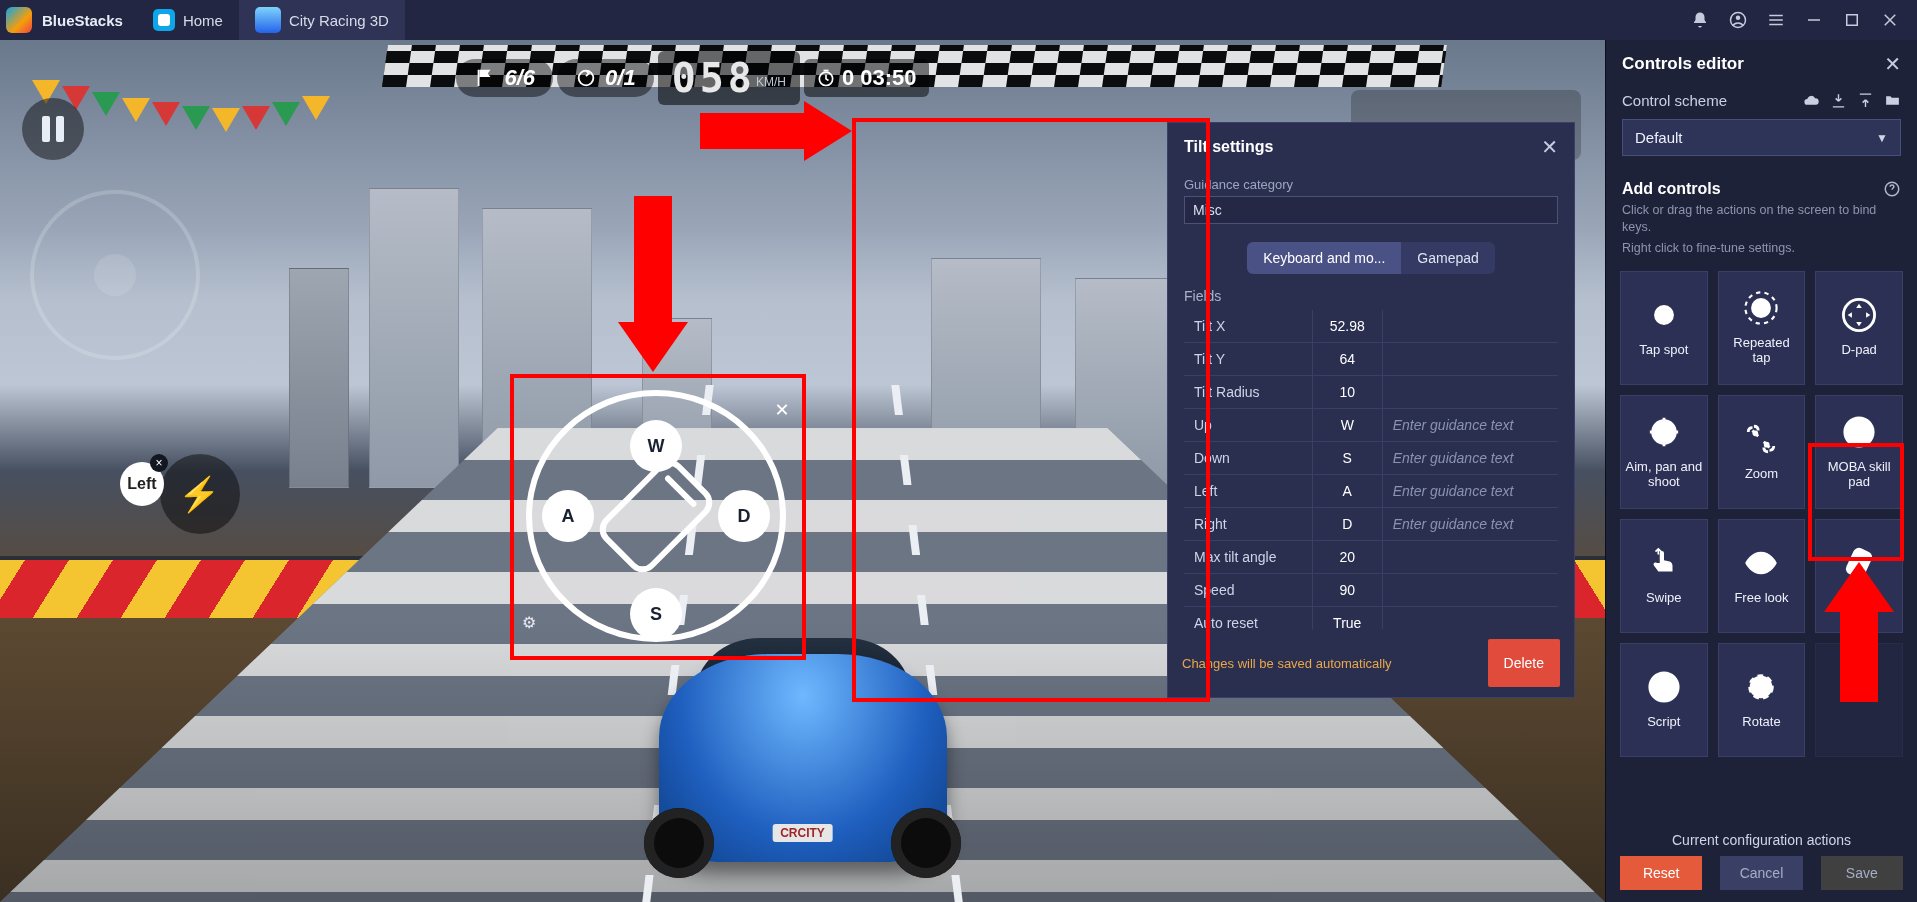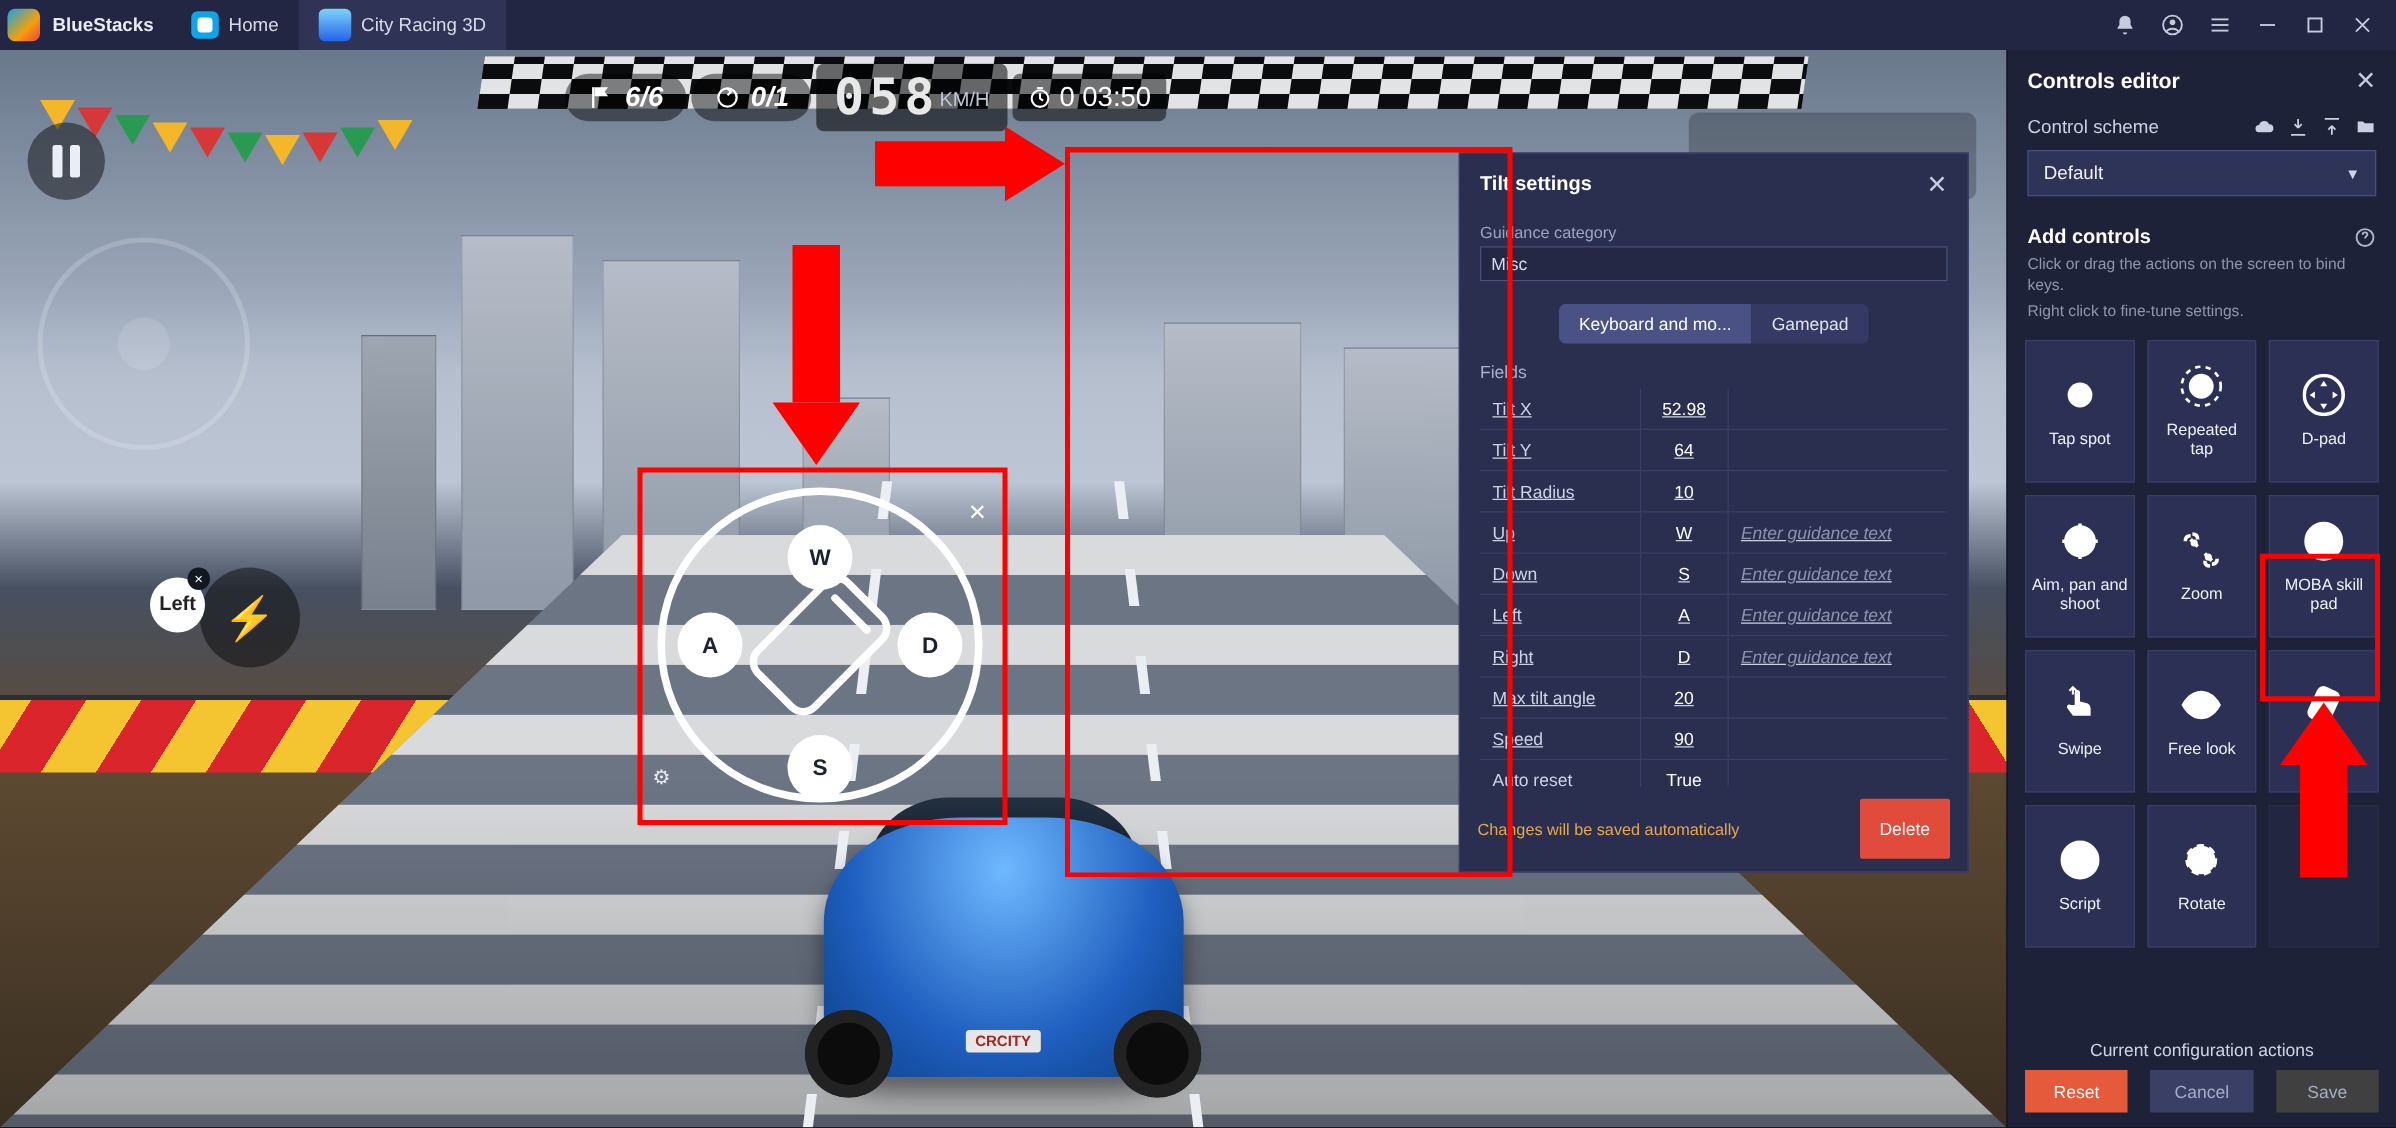--- a/index.html
+++ b/index.html
@@ -153,22 +153,22 @@
   
   .hud {
     position:absolute; top:6px; left:300px; right:520px; height:64px;
     display:flex; align-items:center; gap:4px; justify-content:center;
     pointer-events:none;
   }
   .hud .chip{ background:rgba(0,0,0,.45); border-radius:22px; padding:6px 18px; color:#fff; font-weight:700; font-style:italic; font-size:22px; display:flex; align-items:center; gap:8px;}
   .hud .chip svg{width:22px;height:22px;fill:#fff;}
   .speedo{ background:rgba(0,0,0,.55); padding:4px 14px; border-radius:6px;}
   .speedo .n{font-family: "Segoe UI", monospace; font-weight:800; font-size:40px; color:#e8e8e8; letter-spacing:4px;}
-  .speedo .u{font-size:16px; color:#bfc7d6; vertical-align:super;text-align:center;}
-  .clock{ display:flex; align-items:center; gap:6px; background:rgba(0,0,0,.5); padding:6px 12px; border-radius:6px; color:#fff; font-weight:400; font-size:22px;}
+  .speedo .u{font-size:12px; color:#bfc7d6; vertical-align:super;text-align:center;}
+  .clock{ display:flex; align-items:center; gap:6px; background:rgba(0,0,0,.5); padding:6px 12px; border-radius:6px; color:#fff; font-weight:700; font-size:22px;}
 
   
   .pause-btn{ position:absolute; left:22px; top:58px; width:62px; height:62px; border-radius:50%;
     background:rgba(0,0,0,.45); display:flex; align-items:center; justify-content:center; cursor:pointer;}
   .pause-btn::before,.pause-btn::after{content:"";width:8px;height:26px;background:#e9edf5;margin:0 3px;border-radius:2px;}
 
   
   .nitro { position:absolute; left:120px; bottom:370px; width:110px; height:76px; }
   .nitro .circ{ position:absolute; left:0; top:6px; width:44px; height:44px; background:#fff; border-radius:50%; display:flex; align-items:center; justify-content:center; font-weight:700; color:#222;}
   .nitro .x{position:absolute;left:30px;top:-2px;width:18px;height:18px;background:#131722;color:#fff;border-radius:50%;font-size:12px;display:flex;align-items:center;justify-content:center;}
@@ -216,21 +216,21 @@
   .settings-head h3{color:#fff;font-size:16px;font-weight:700;}
   .settings-head .x{color:#c6ccdf;font-size:20px;cursor:pointer;}
   .settings-body{padding:6px 16px 0;flex:1;overflow:auto;}
   .gc-label{color:#9da6bf;font-size:13px;margin-bottom:4px;}
   .gc-input{width:100%;background:#242845;border:1px solid #4b5178;color:#d8deee;font-size:14px;padding:5px 8px;}
   .seg{display:flex;gap:0;margin:18px auto 14px;width:max-content;border-radius:6px;overflow:hidden;}
   .seg button{background:#343a63;border:none;color:#dfe4f2;font-size:14px;padding:8px 16px;cursor:pointer;}
   .seg button.active{background:#4a5184;color:#fff;}
   .fields-label{color:#aab2cb;font-size:14px;margin:6px 0;}
   .ftable{width:100%;border-collapse:collapse;}
-  .ftable tr{border-bottom:1px solid #3a3f63;text-decoration:underline;}
+  .ftable tr{border-bottom:1px solid #3a3f63;}
   .ftable td{padding:8px 10px;font-size:14px;}
   .ftable td.name{color:#cdd4e6;}
   .ftable td.val{width:70px;text-align:center;color:#fff;border-left:1px solid #3a3f63;border-right:1px solid #3a3f63;}
   .ftable td.gtext{color:#8b93af;font-style:italic;}
   .settings-foot{display:flex;align-items:center;justify-content:space-between;padding:10px 14px;}
   .settings-foot .note{color:#e8a74a;font-size:13px;}
   .btn-delete{background:#e14b3b;color:#fff;border:none;padding:16px 16px;font-size:14px;border-radius:2px;cursor:pointer;}
 
   
   .sidebar{

